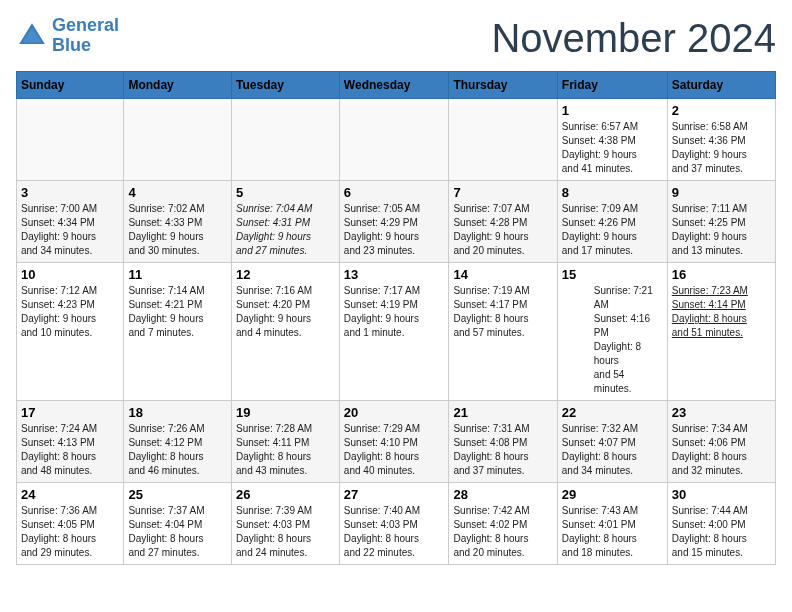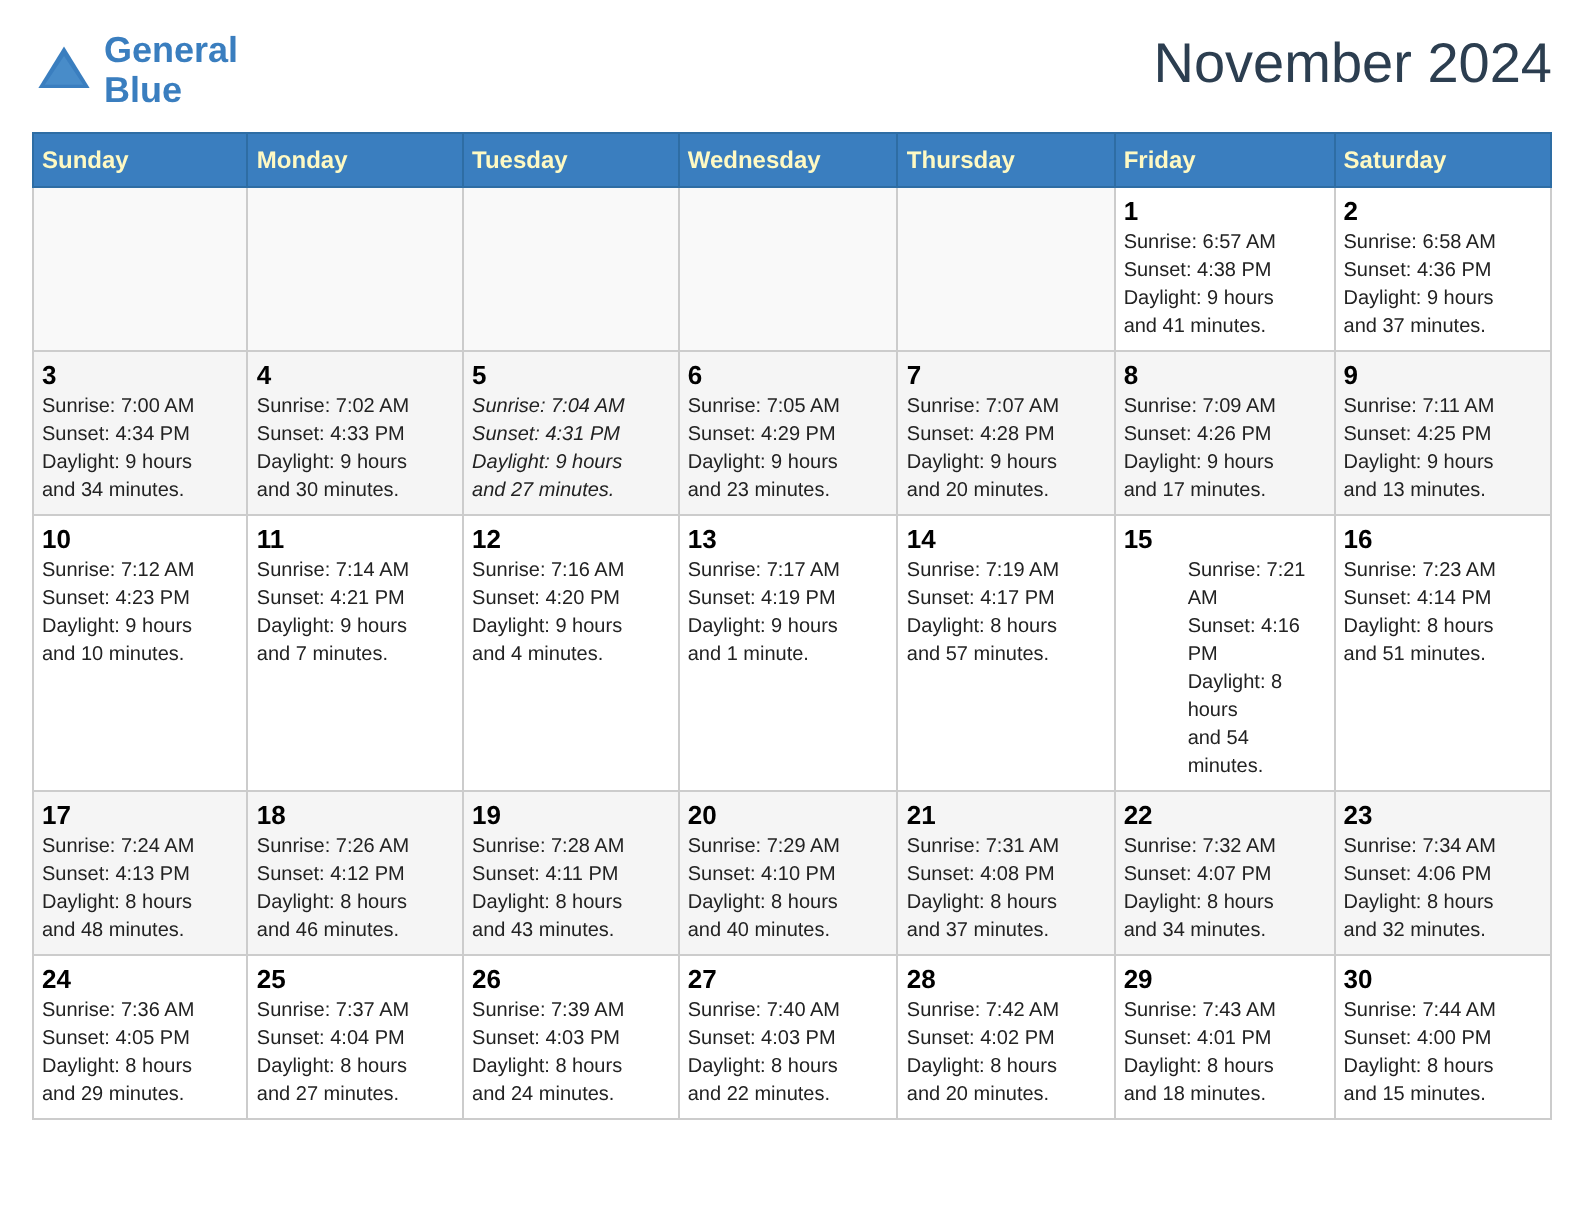--- a/index.html
+++ b/index.html
@@ -32,36 +32,36 @@
       color: #3a7ebf;
     }
     .logo-icon {
       width: 32px;
       height: 32px;
     }
     .title-block {
       text-align: right;
     }
     .month-title {
-      font-size: 28px;
+      font-size: 40px;
       font-weight: normal;
       color: #2c3e50;
     }
     .location-title {
       font-size: 15px;
       color: #555;
     }
     table {
       width: 100%;
       border-collapse: collapse;
       font-size: 11px;
     }
     thead tr th {
       background: #3a7ebf;
-      color: #fef9c3;
+      color: #000000;
       padding: 6px 4px;
       text-align: left;
       font-size: 12px;
       font-weight: bold;
       border: 1px solid #2e6da4;
     }
     tbody tr td {
       border: 1px solid #ccc;
       vertical-align: top;
       padding: 4px;
@@ -229,21 +229,21 @@
         </td>
         <td>
           <span class="day-num">15</span>
           <div class="day-detail" style="white-space: pre-line; margin-left: 32px;">Sunrise: 7:21 AM
 Sunset: 4:16 PM
 Daylight: 8 hours
 and 54 minutes.</div>
         </td>
         <td>
           <span class="day-num">16</span>
-          <div class="day-detail" style="white-space: pre-line;">Sunrise: 7:23 AM
+          <div class="day-detail" style="white-space: pre-line; text-decoration: underline;">Sunrise: 7:23 AM
 Sunset: 4:14 PM
 Daylight: 8 hours
 and 51 minutes.</div>
         </td>
       </tr>
       <tr>
         <td>
           <span class="day-num">17</span>
           <div class="day-detail" style="white-space: pre-line;">Sunrise: 7:24 AM
 Sunset: 4:13 PM

